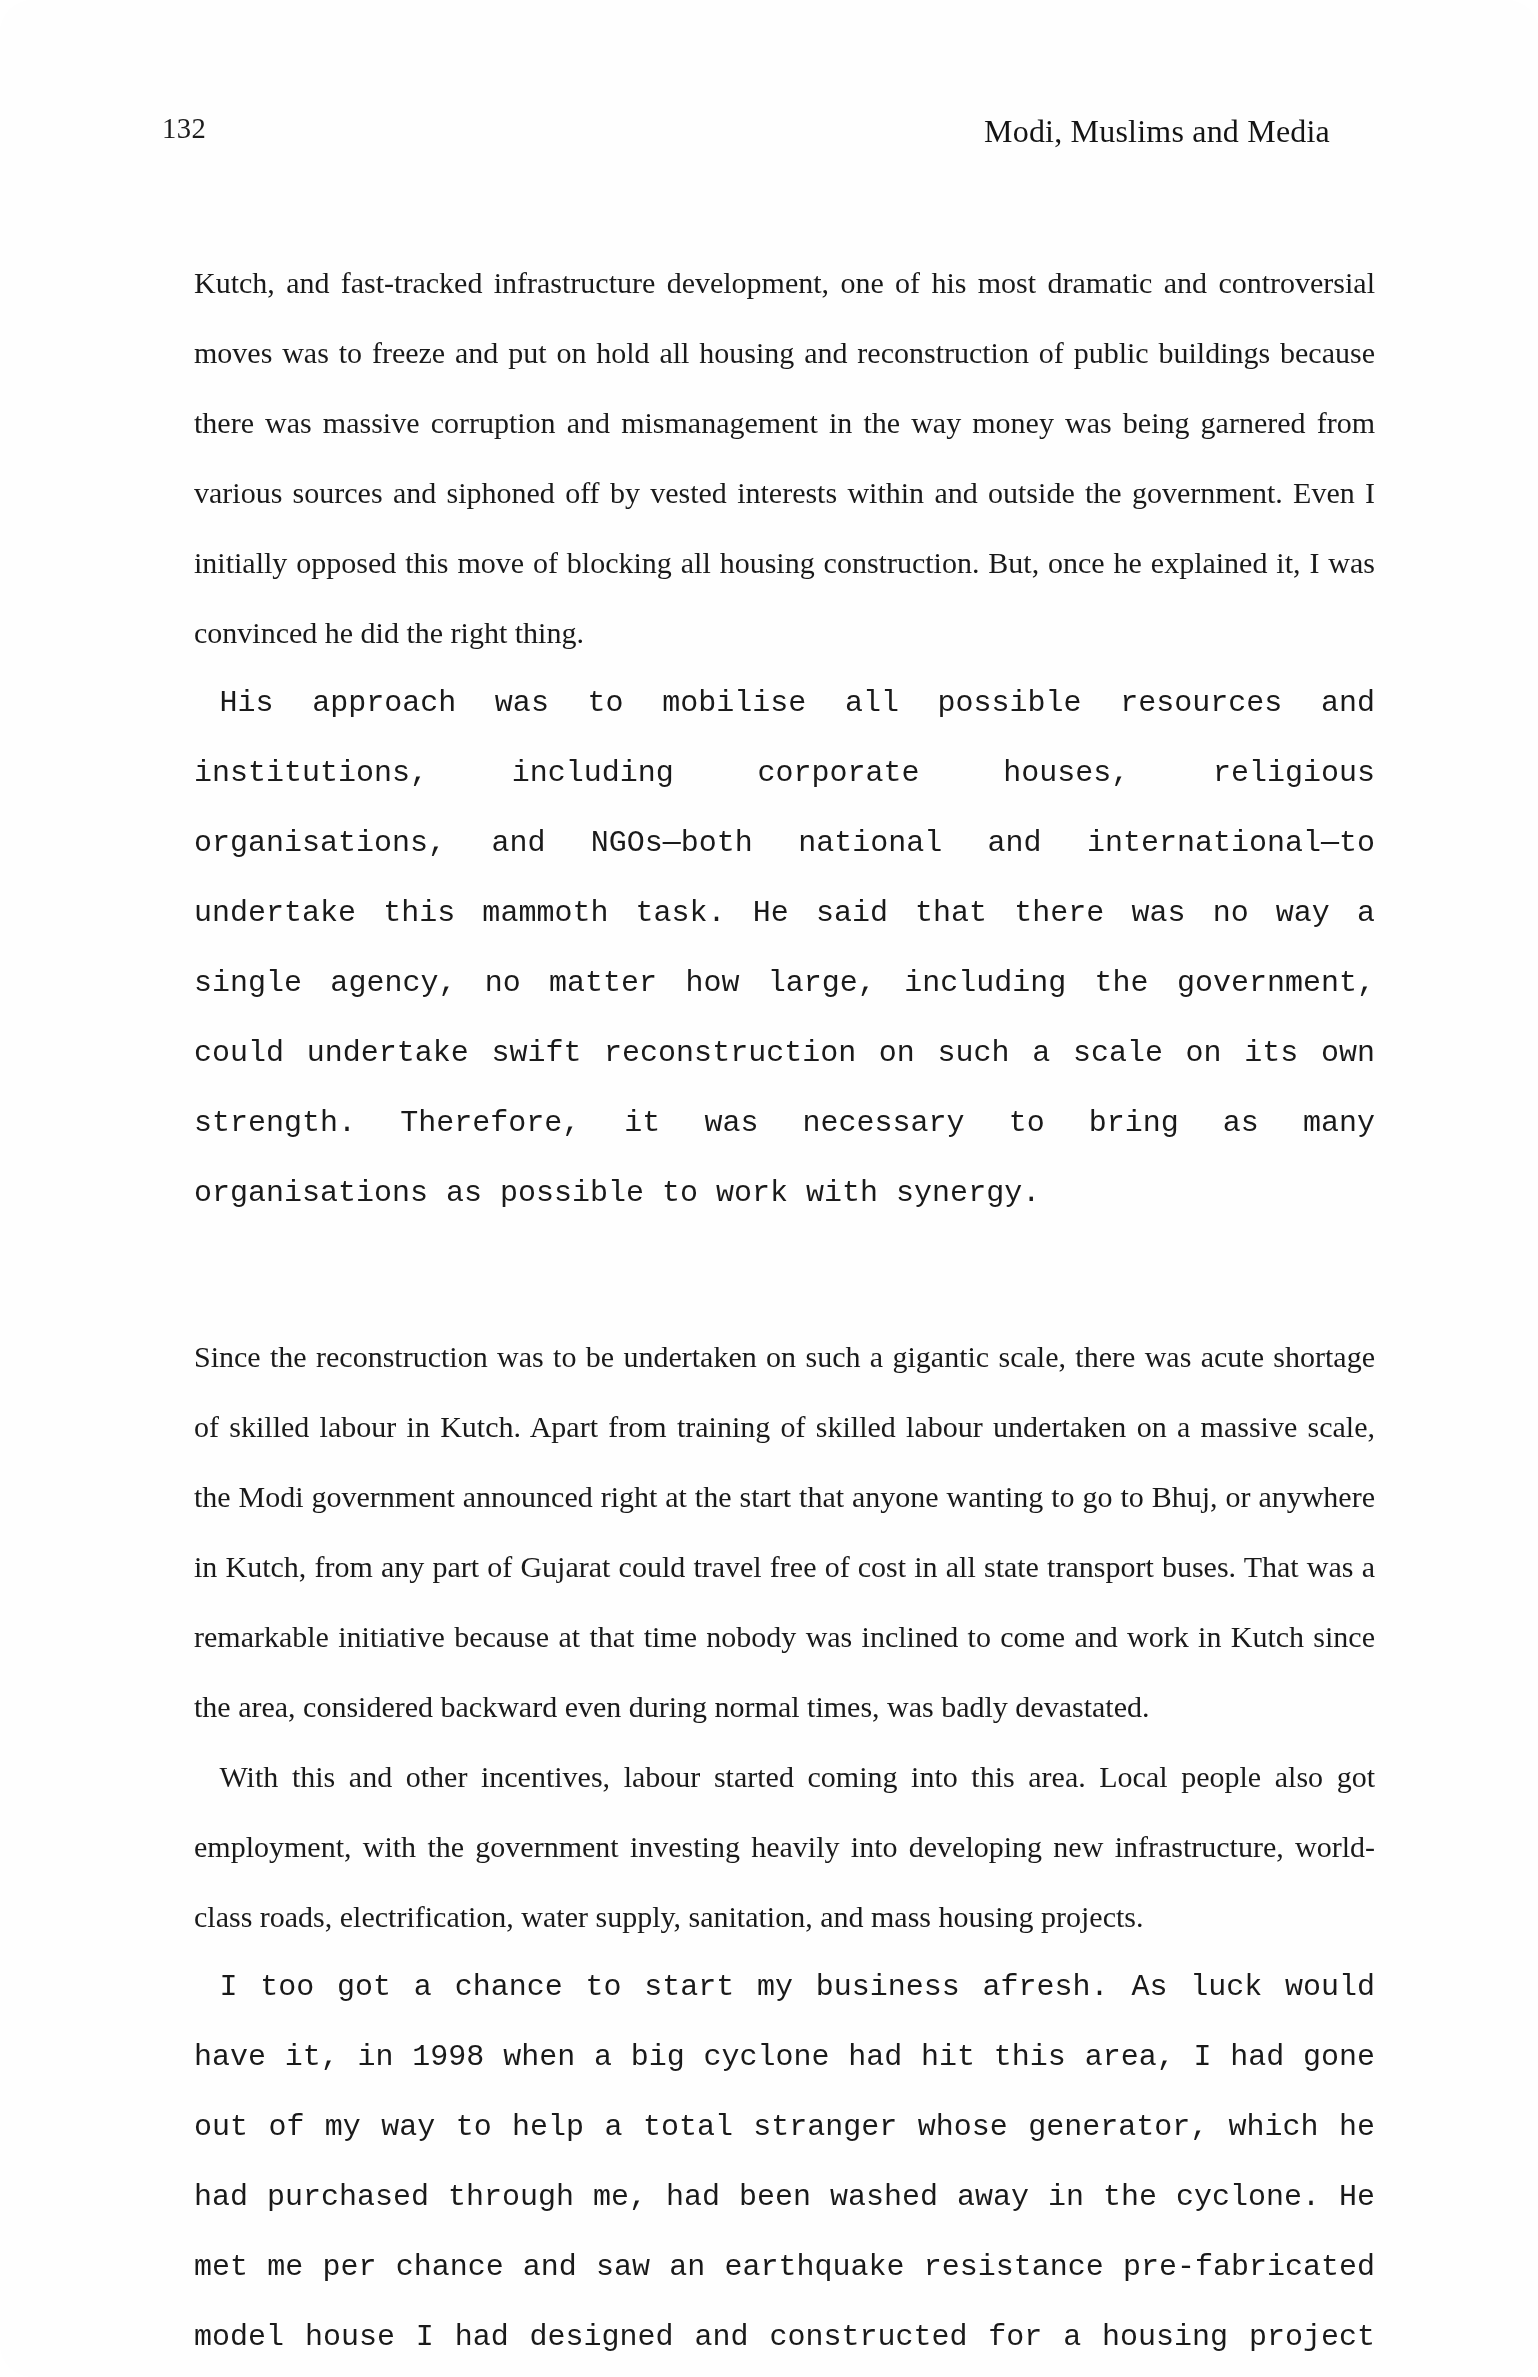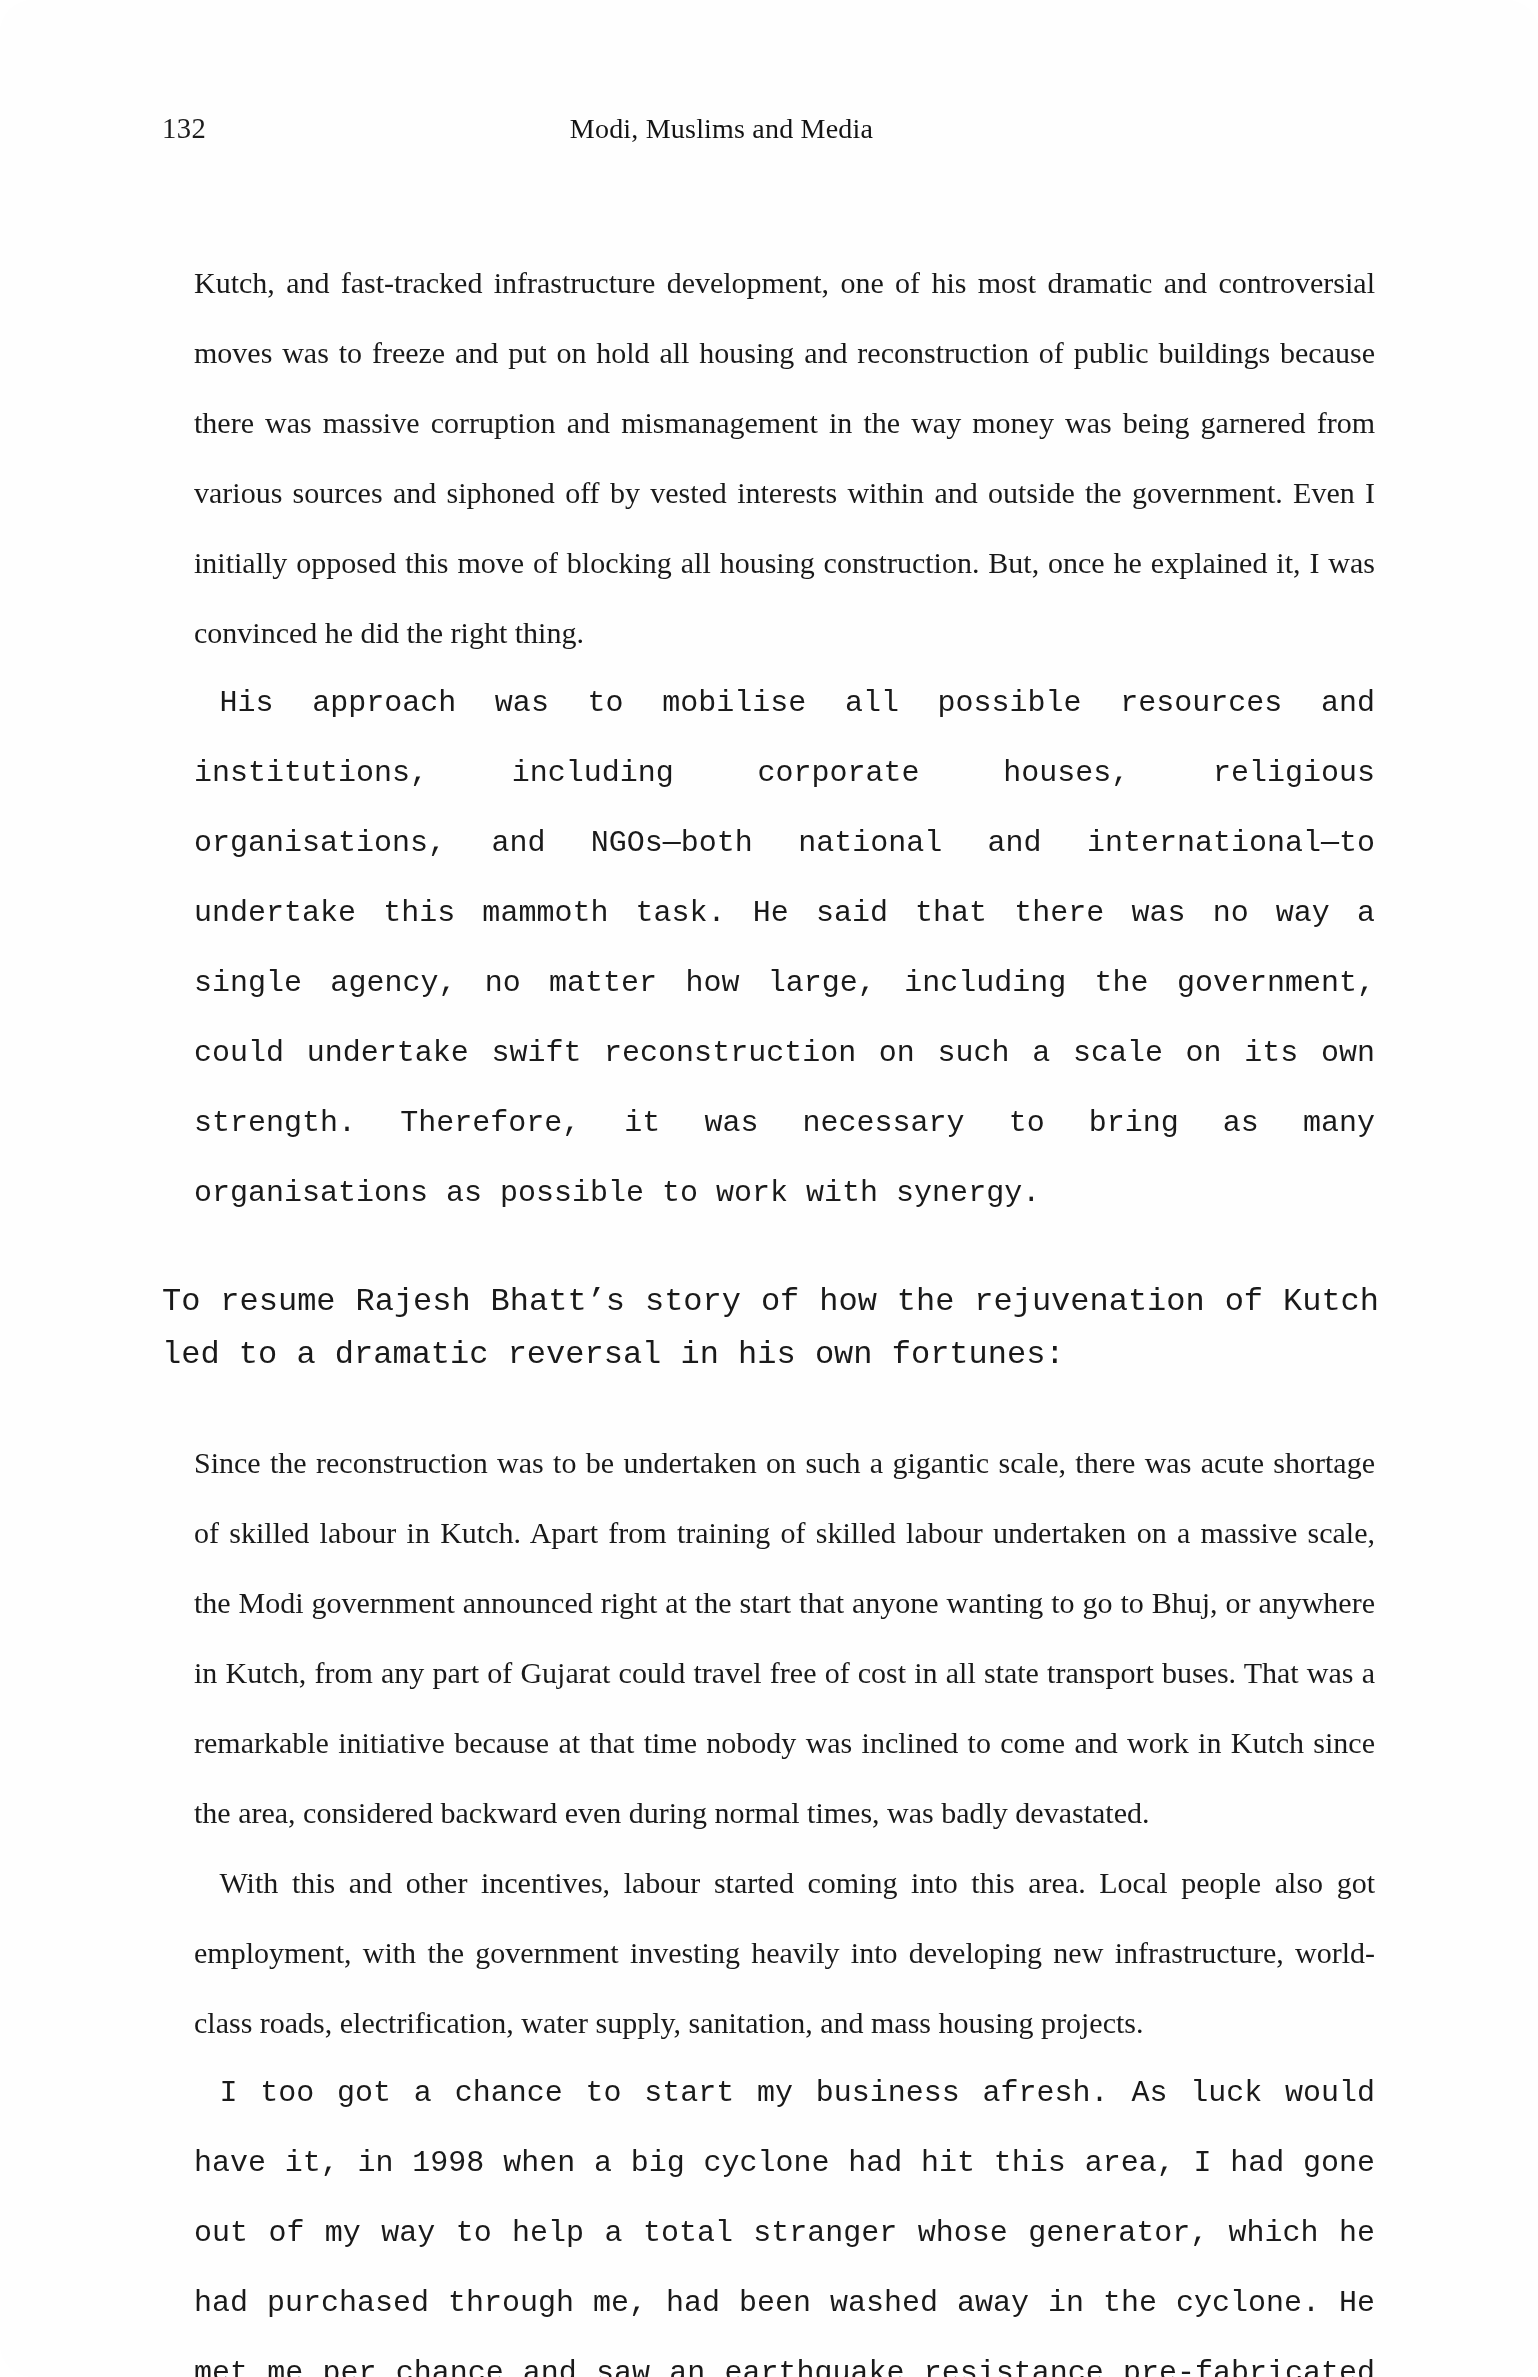--- a/index.html
+++ b/index.html
@@ -37,22 +37,22 @@
     top: 0;
     font-size: 28.6px;
     letter-spacing: 0.4px;
     color: #1c1c1c;
   }
   .running-head {
     position: absolute;
     left: 0;
     right: 0;
     top: 0;
-    text-align: center;
-    font-size: 28px;
+    text-align: right;
+    font-size: 32px;
     letter-spacing: 0.2px;
     color: #141414;
     transform: translateX(-49px);
   }
 
   
   .column {
     position: absolute;
     left: 162px;
     top: 248px;
@@ -109,23 +109,20 @@
 
   <div class="column">
 
     <div class="block indented">
       <p>Kutch, and fast-tracked infrastructure development, one of his most dramatic and controversial moves was to freeze and put on hold all housing and reconstruction of public buildings because there was massive corruption and mismanagement in the way money was being garnered from various sources and siphoned off by vested interests within and outside the government. Even I initially opposed this move of blocking all housing construction. But, once he explained it, I was convinced he did the right thing.</p>
       <p class="indent">His approach was to mobilise all possible resources and institutions, including corporate houses, religious organisations, and NGOs—both national and international—to undertake this mammoth task. He said that there was no way a single agency, no matter how large, including the government, could undertake swift reconstruction on such a scale on its own strength. Therefore, it was necessary to bring as many organisations as possible to work with synergy.</p>
     </div>
 
     <div class="gap-medium"></div>
 
-    <div class="block wide">
-      <p>To resume Rajesh Bhatt’s story of how the rejuvenation of Kutch led to a dramatic reversal in his own fortunes:</p>
-    </div>
 
     <div class="gap-medium"></div>
 
     <div class="block indented">
       <p>Since the reconstruction was to be undertaken on such a gigantic scale, there was acute shortage of skilled labour in Kutch. Apart from training of skilled labour undertaken on a massive scale, the Modi government announced right at the start that anyone wanting to go to Bhuj, or anywhere in Kutch, from any part of Gujarat could travel free of cost in all state transport buses. That was a remarkable initiative because at that time nobody was inclined to come and work in Kutch since the area, considered backward even during normal times, was badly devastated.</p>
       <p class="indent">With this and other incentives, labour started coming into this area. Local people also got employment, with the government investing heavily into developing new infrastructure, world-class roads, electrification, water supply, sanitation, and mass housing projects.</p>
       <p class="indent">I too got a chance to start my business afresh. As luck would have it, in 1998 when a big cyclone had hit this area, I had gone out of my way to help a total stranger whose generator, which he had purchased through me, had been washed away in the cyclone. He met me per chance and saw an earthquake resistance pre-fabricated model house I had designed and constructed for a housing project being undertaken by our guru ji.</p>
     </div>
 
   </div>

